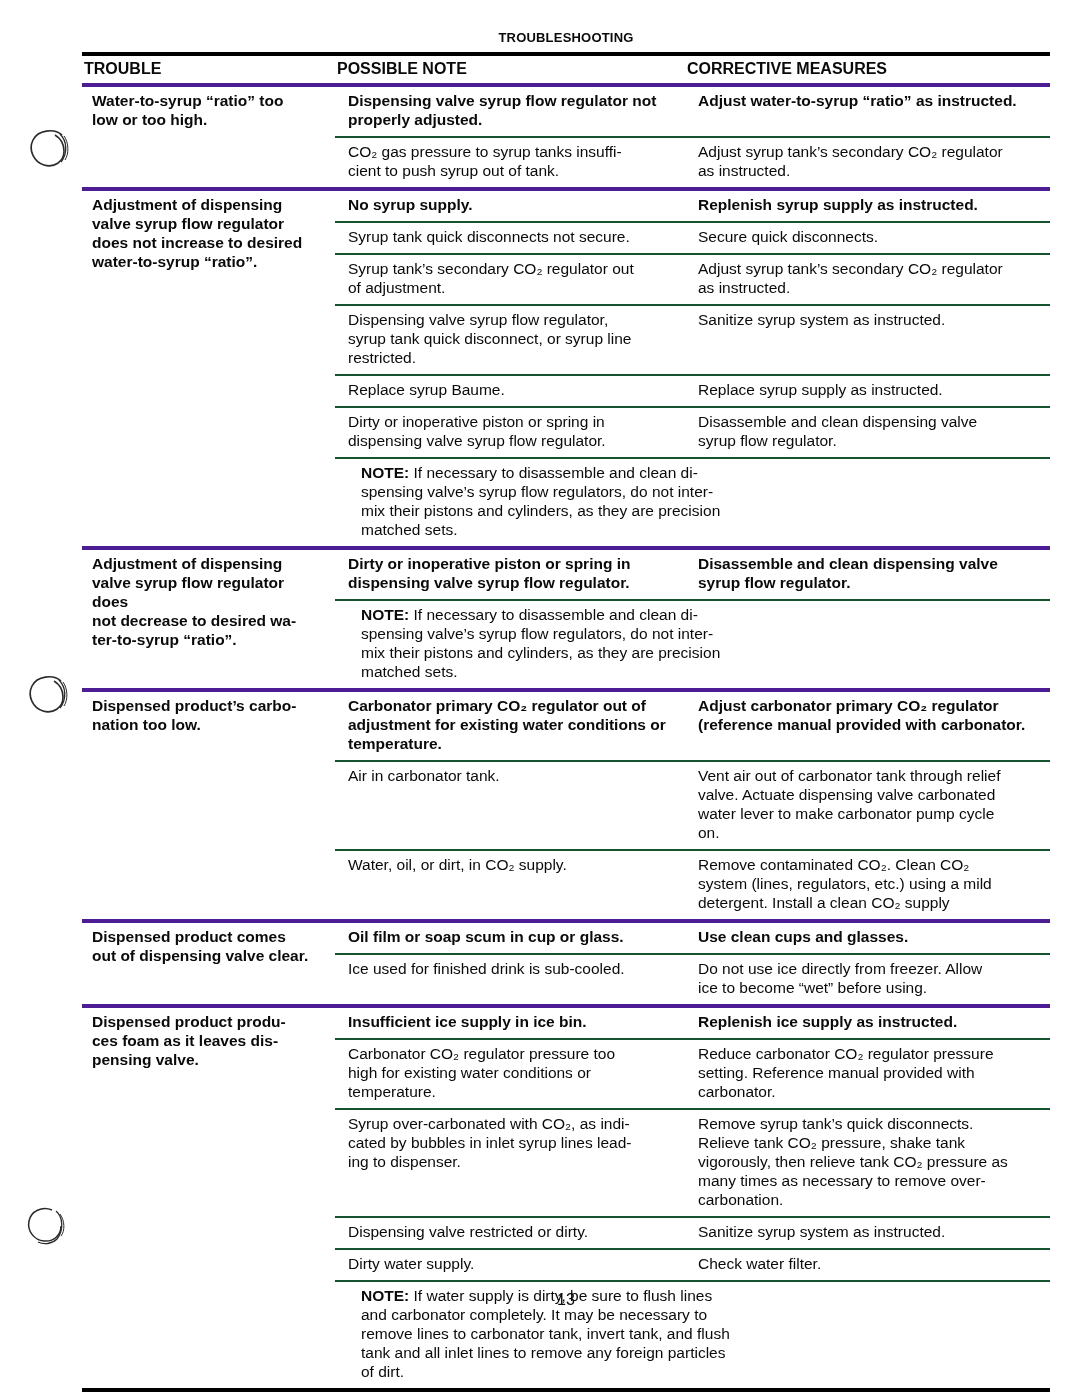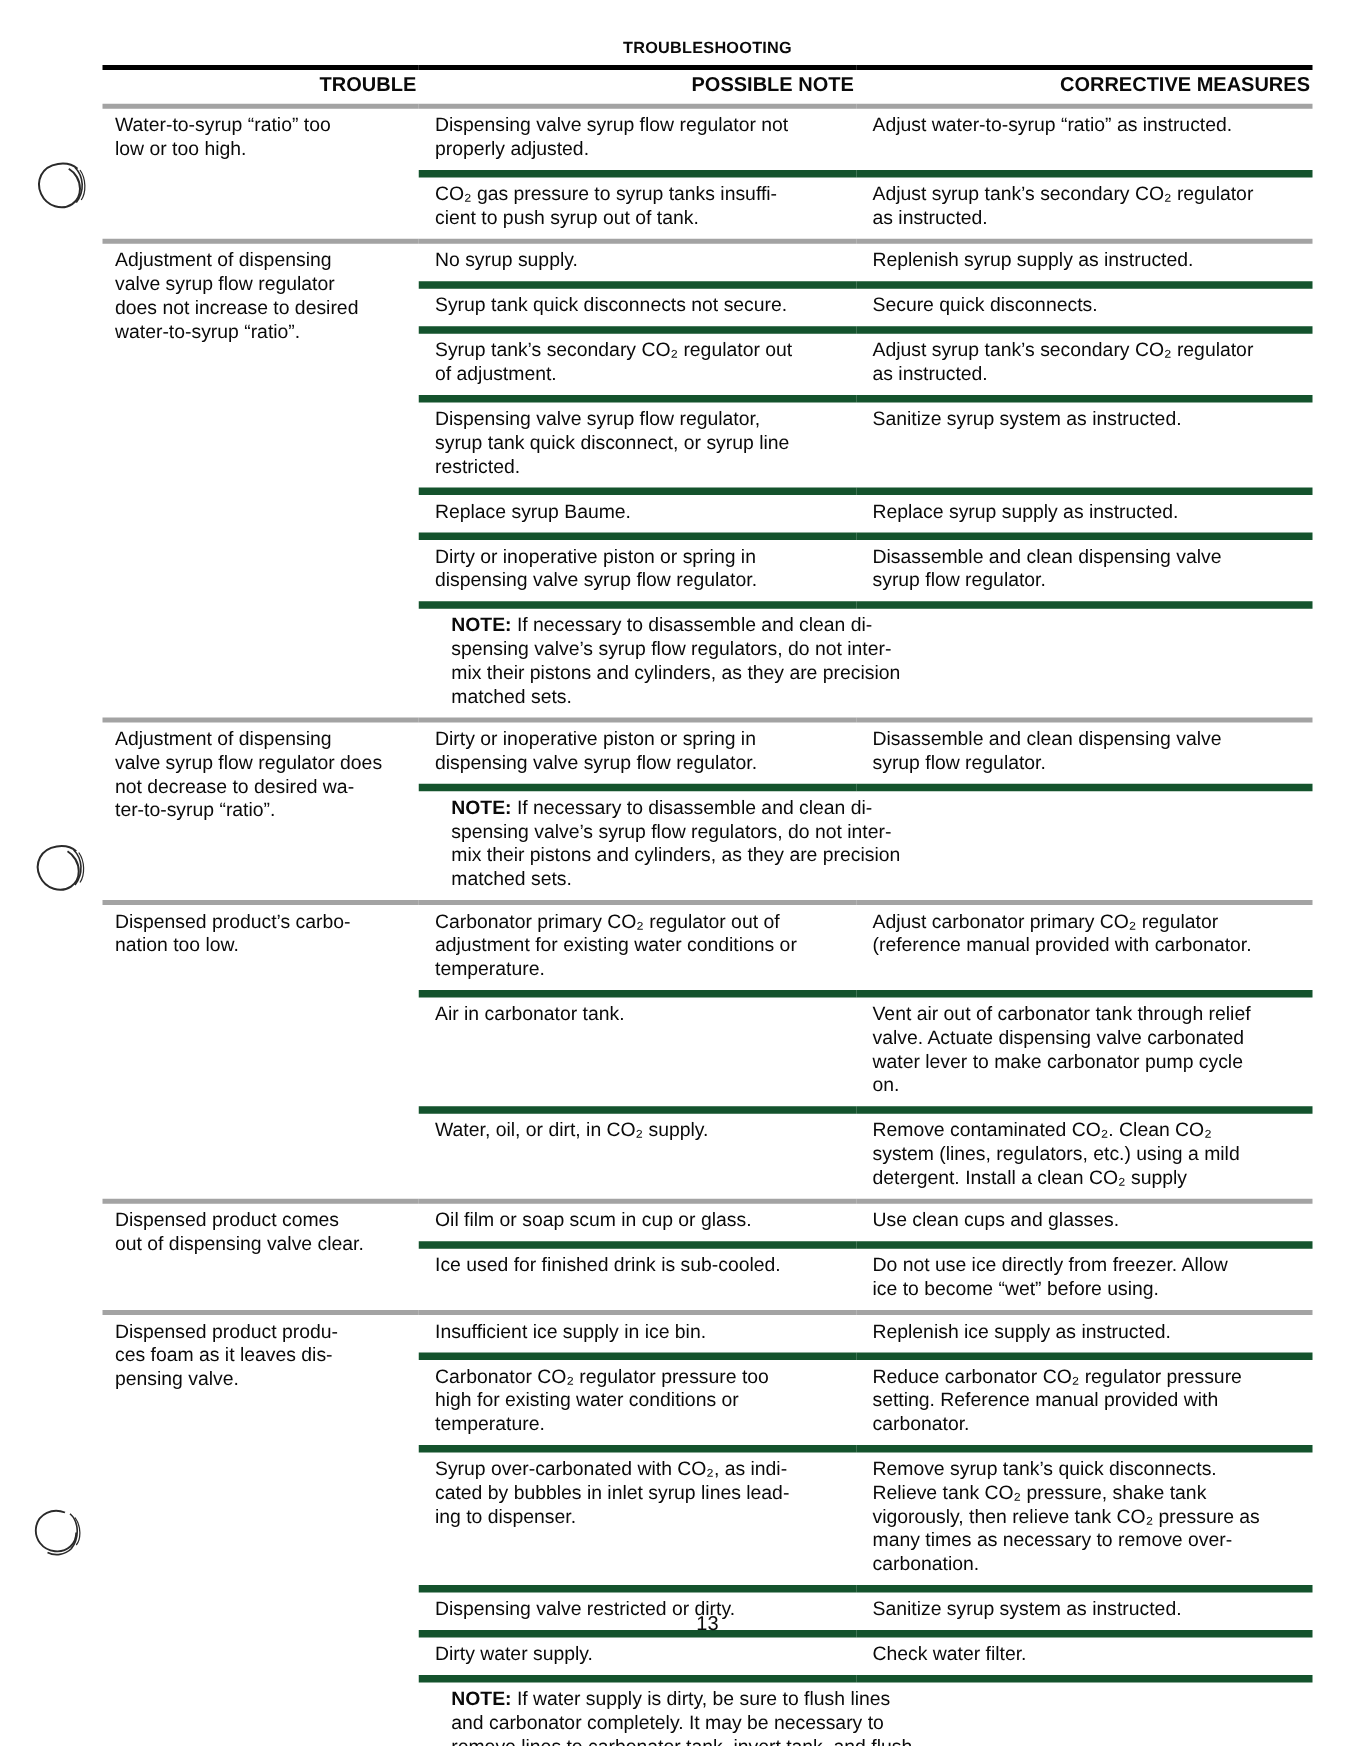--- a/index.html
+++ b/index.html
@@ -24,33 +24,33 @@
     table-layout: fixed;
     margin-left: 82px;
     width: 968px;
     border-bottom: 4px solid #000;
   }
   .ts-table th {
     border-top: 4px solid #000;
     border-bottom: 3px solid #000;
     font-size: 16px;
     font-weight: bold;
-    text-align: right;
+    text-align: left;
     padding: 4px 2px 5px 2px;
   }
   .ts-table td {
     vertical-align: top;
     font-size: 15.5px;
     line-height: 19px;
     padding: 4px 10px 7px 13px;
     white-space: pre-line;
   }
   td.trouble { padding-left: 10px; padding-right: 14px; }
-  td.group-start { border-top: 4px solid #a3a3a3; }
-  td.inner { border-top: 6px solid #14532d; }
+  td.group-start { border-top: 4px solid #4c1d95; font-weight: bold; }
+  td.inner { border-top: 2px solid #14532d; }
   td.note-cell { padding-left: 26px; }
   .note-wrap { width: 470px; }
   .note-label { font-weight: bold; }
   .note-text { white-space: pre-line; }
   .page-number {
     position: absolute;
     left: 82px; top: 1291px;
     width: 968px;
     text-align: center;
     font-size: 16px;

